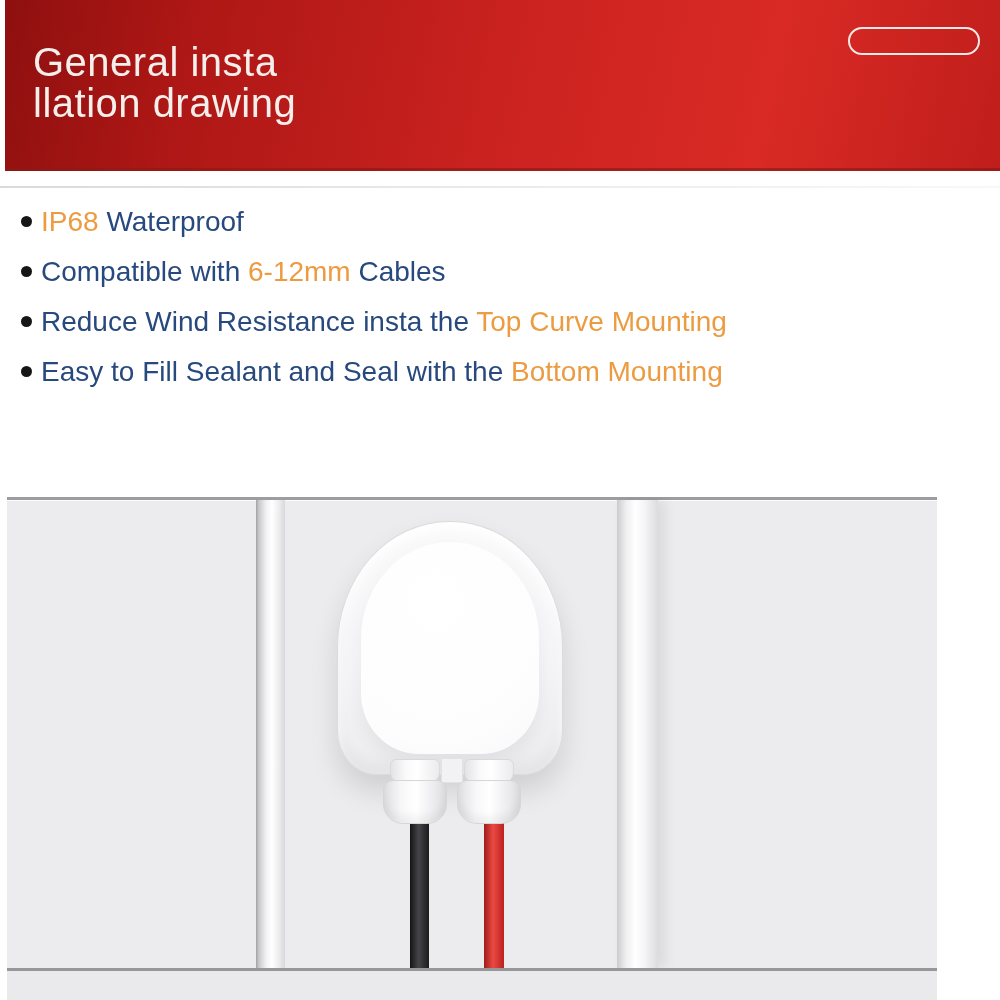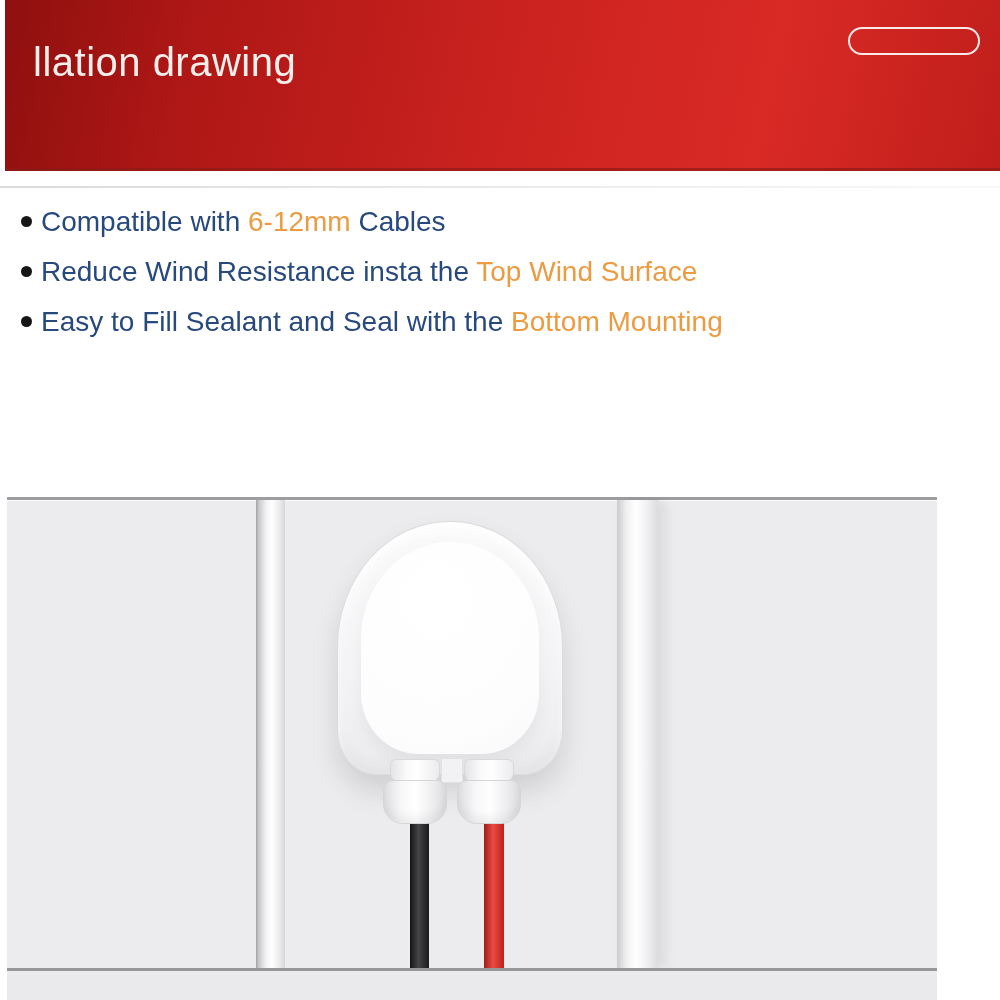--- a/index.html
+++ b/index.html
@@ -110,32 +110,36 @@
   .bottom-line{position:absolute;left:0;right:0;top:471px;height:3px;background:#97979a;}
   .bottom-band{position:absolute;left:0;right:0;top:474px;height:29px;background:#eaeaec;}
 </style>
 </head>
 <body>
 
 <div class="canvas">
 
   <div class="banner">
     <div class="banner-title">
+      <div>General insta</div>
       <div>llation drawing</div>
     </div>
     <div class="pill"></div>
   </div>
   <div class="banner-underline"></div>
 
   <ul class="features">
     <li>
+      <span class="dot"></span><span class="orange">IP68 </span><span class="navy">Waterproof</span>
+    </li>
+    <li>
       <span class="dot"></span><span class="navy">Compatible with </span><span class="orange">6-12mm </span><span class="navy">Cables</span>
     </li>
     <li>
-      <span class="dot"></span><span class="navy">Reduce Wind Resistance insta the </span><span class="orange">Top Wind Surface</span>
+      <span class="dot"></span><span class="navy">Reduce Wind Resistance insta the </span><span class="orange">Top Curve Mounting</span>
     </li>
     <li>
       <span class="dot"></span><span class="navy">Easy to Fill Sealant and Seal with the </span><span class="orange">Bottom Mounting</span>
     </li>
   </ul>
 
   <div class="photo">
     <div class="top-rail"></div>
     <div class="batten batten-left"></div>
     <div class="batten batten-right"></div>

